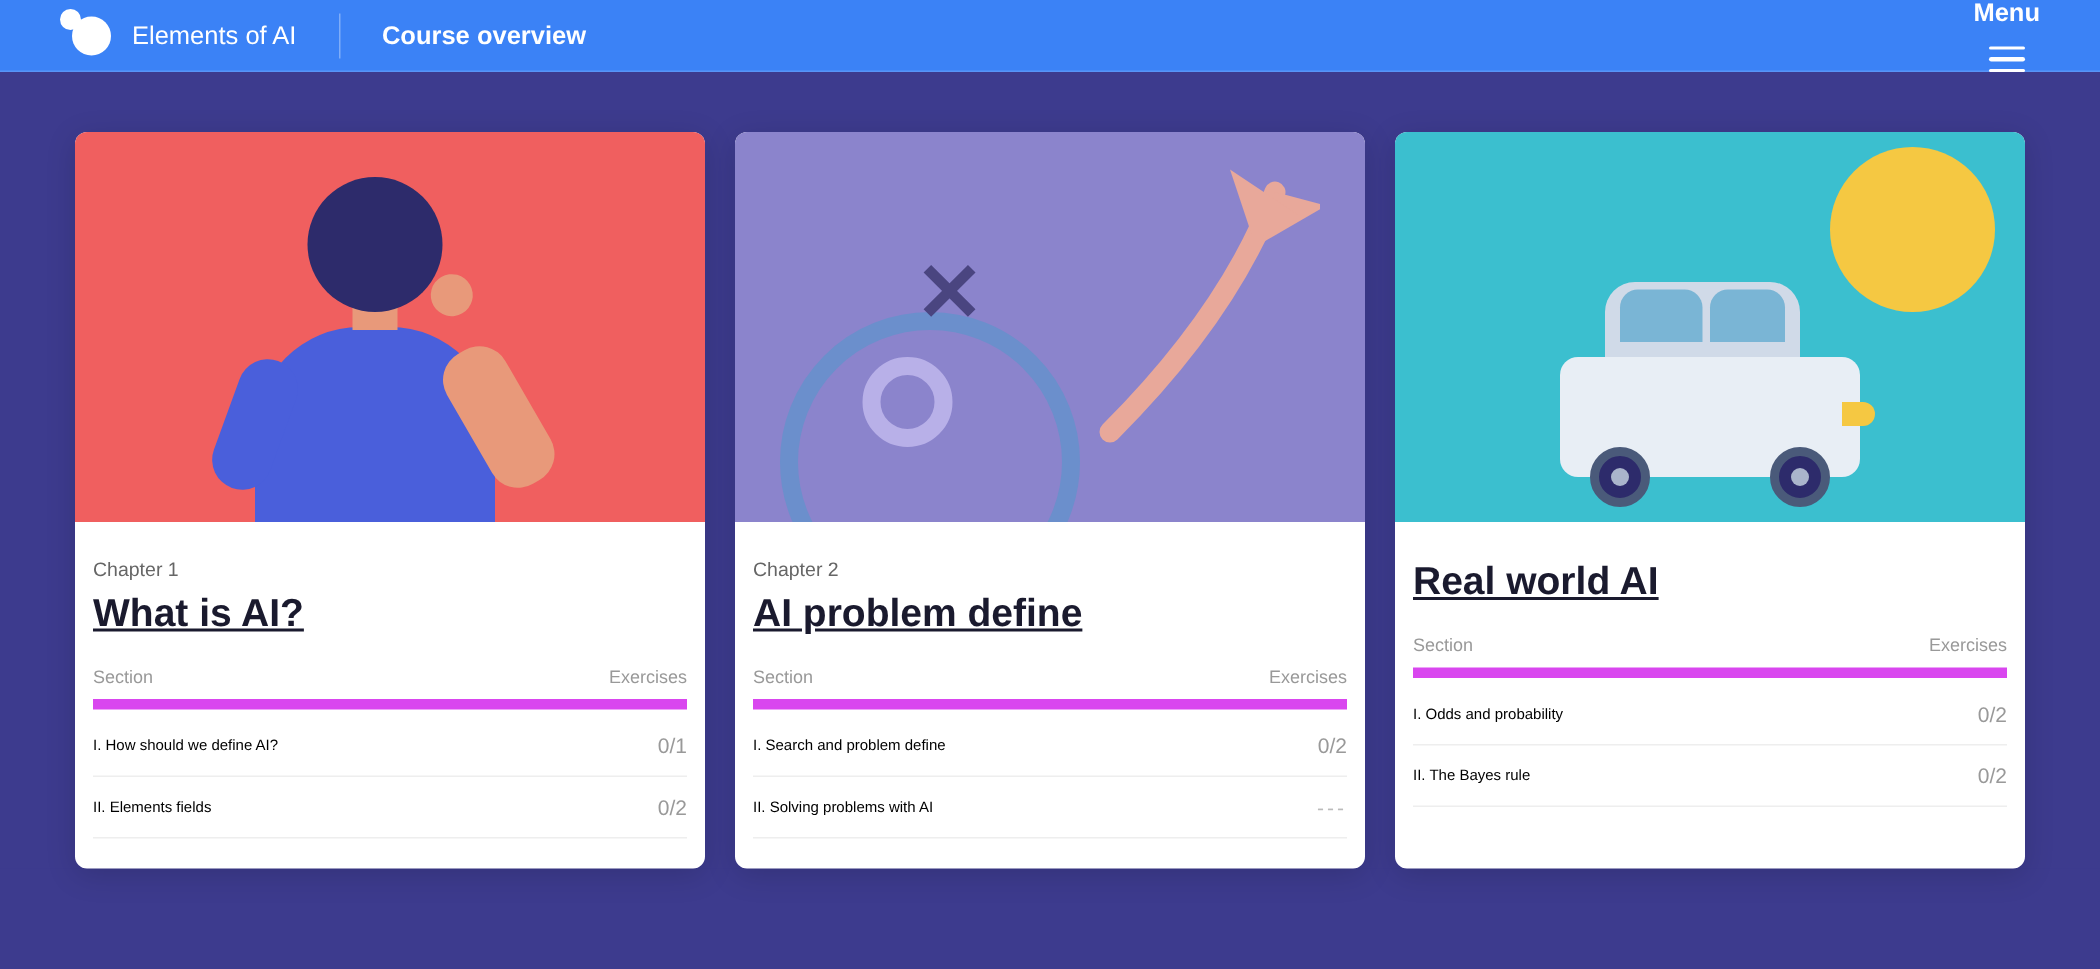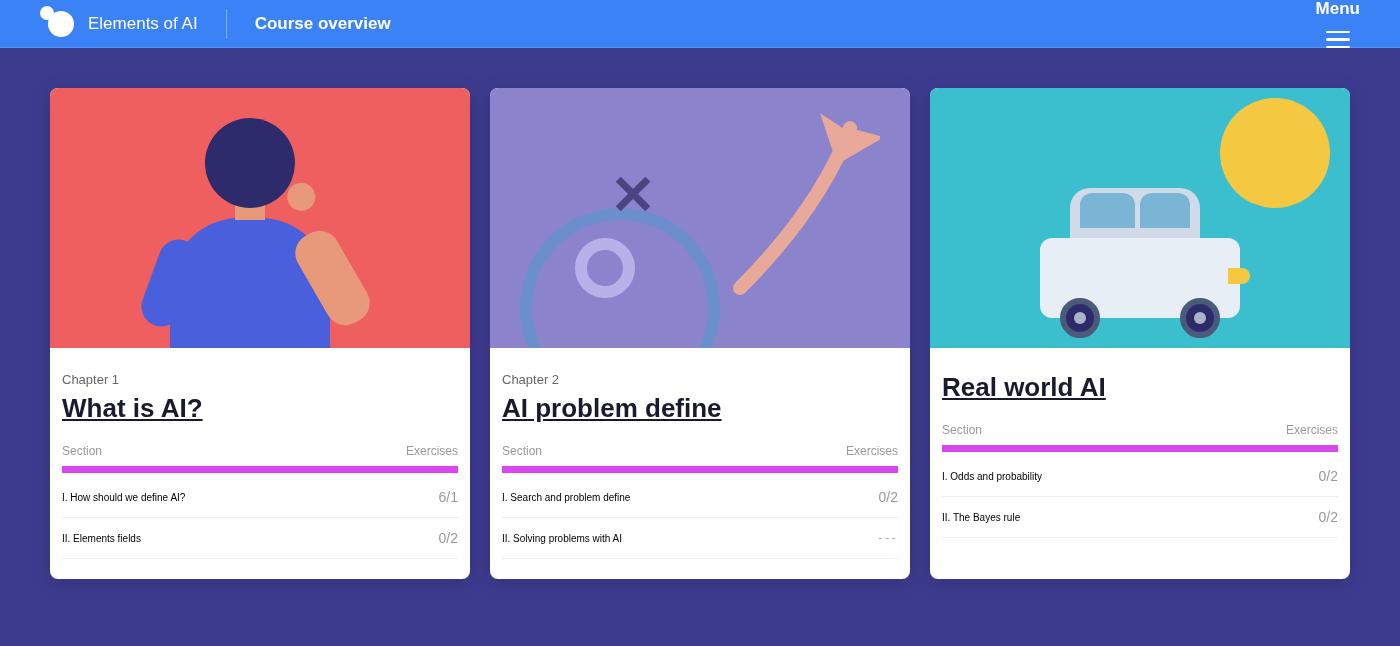--- a/index.html
+++ b/index.html
@@ -408,21 +408,21 @@
     <div class="card-content">
       <div class="chapter-label">Chapter 1</div>
       <div class="chapter-title">What is AI?</div>
       <div class="sections-table">
         <div class="sections-header">
           <span>Section</span>
           <span>Exercises</span>
         </div>
         <div class="section-row">
           <span class="section-name">I. How should we define AI?</span>
-          <span class="section-exercises">6/1</span>
+          <span class="section-exercises">0/1</span>
         </div>
         <div class="section-row">
           <span class="section-name">II. Elements fields</span>
           <span class="section-exercises">0/2</span>
         </div>
       </div>
     </div>
   </div>
 
   <div class="card">

